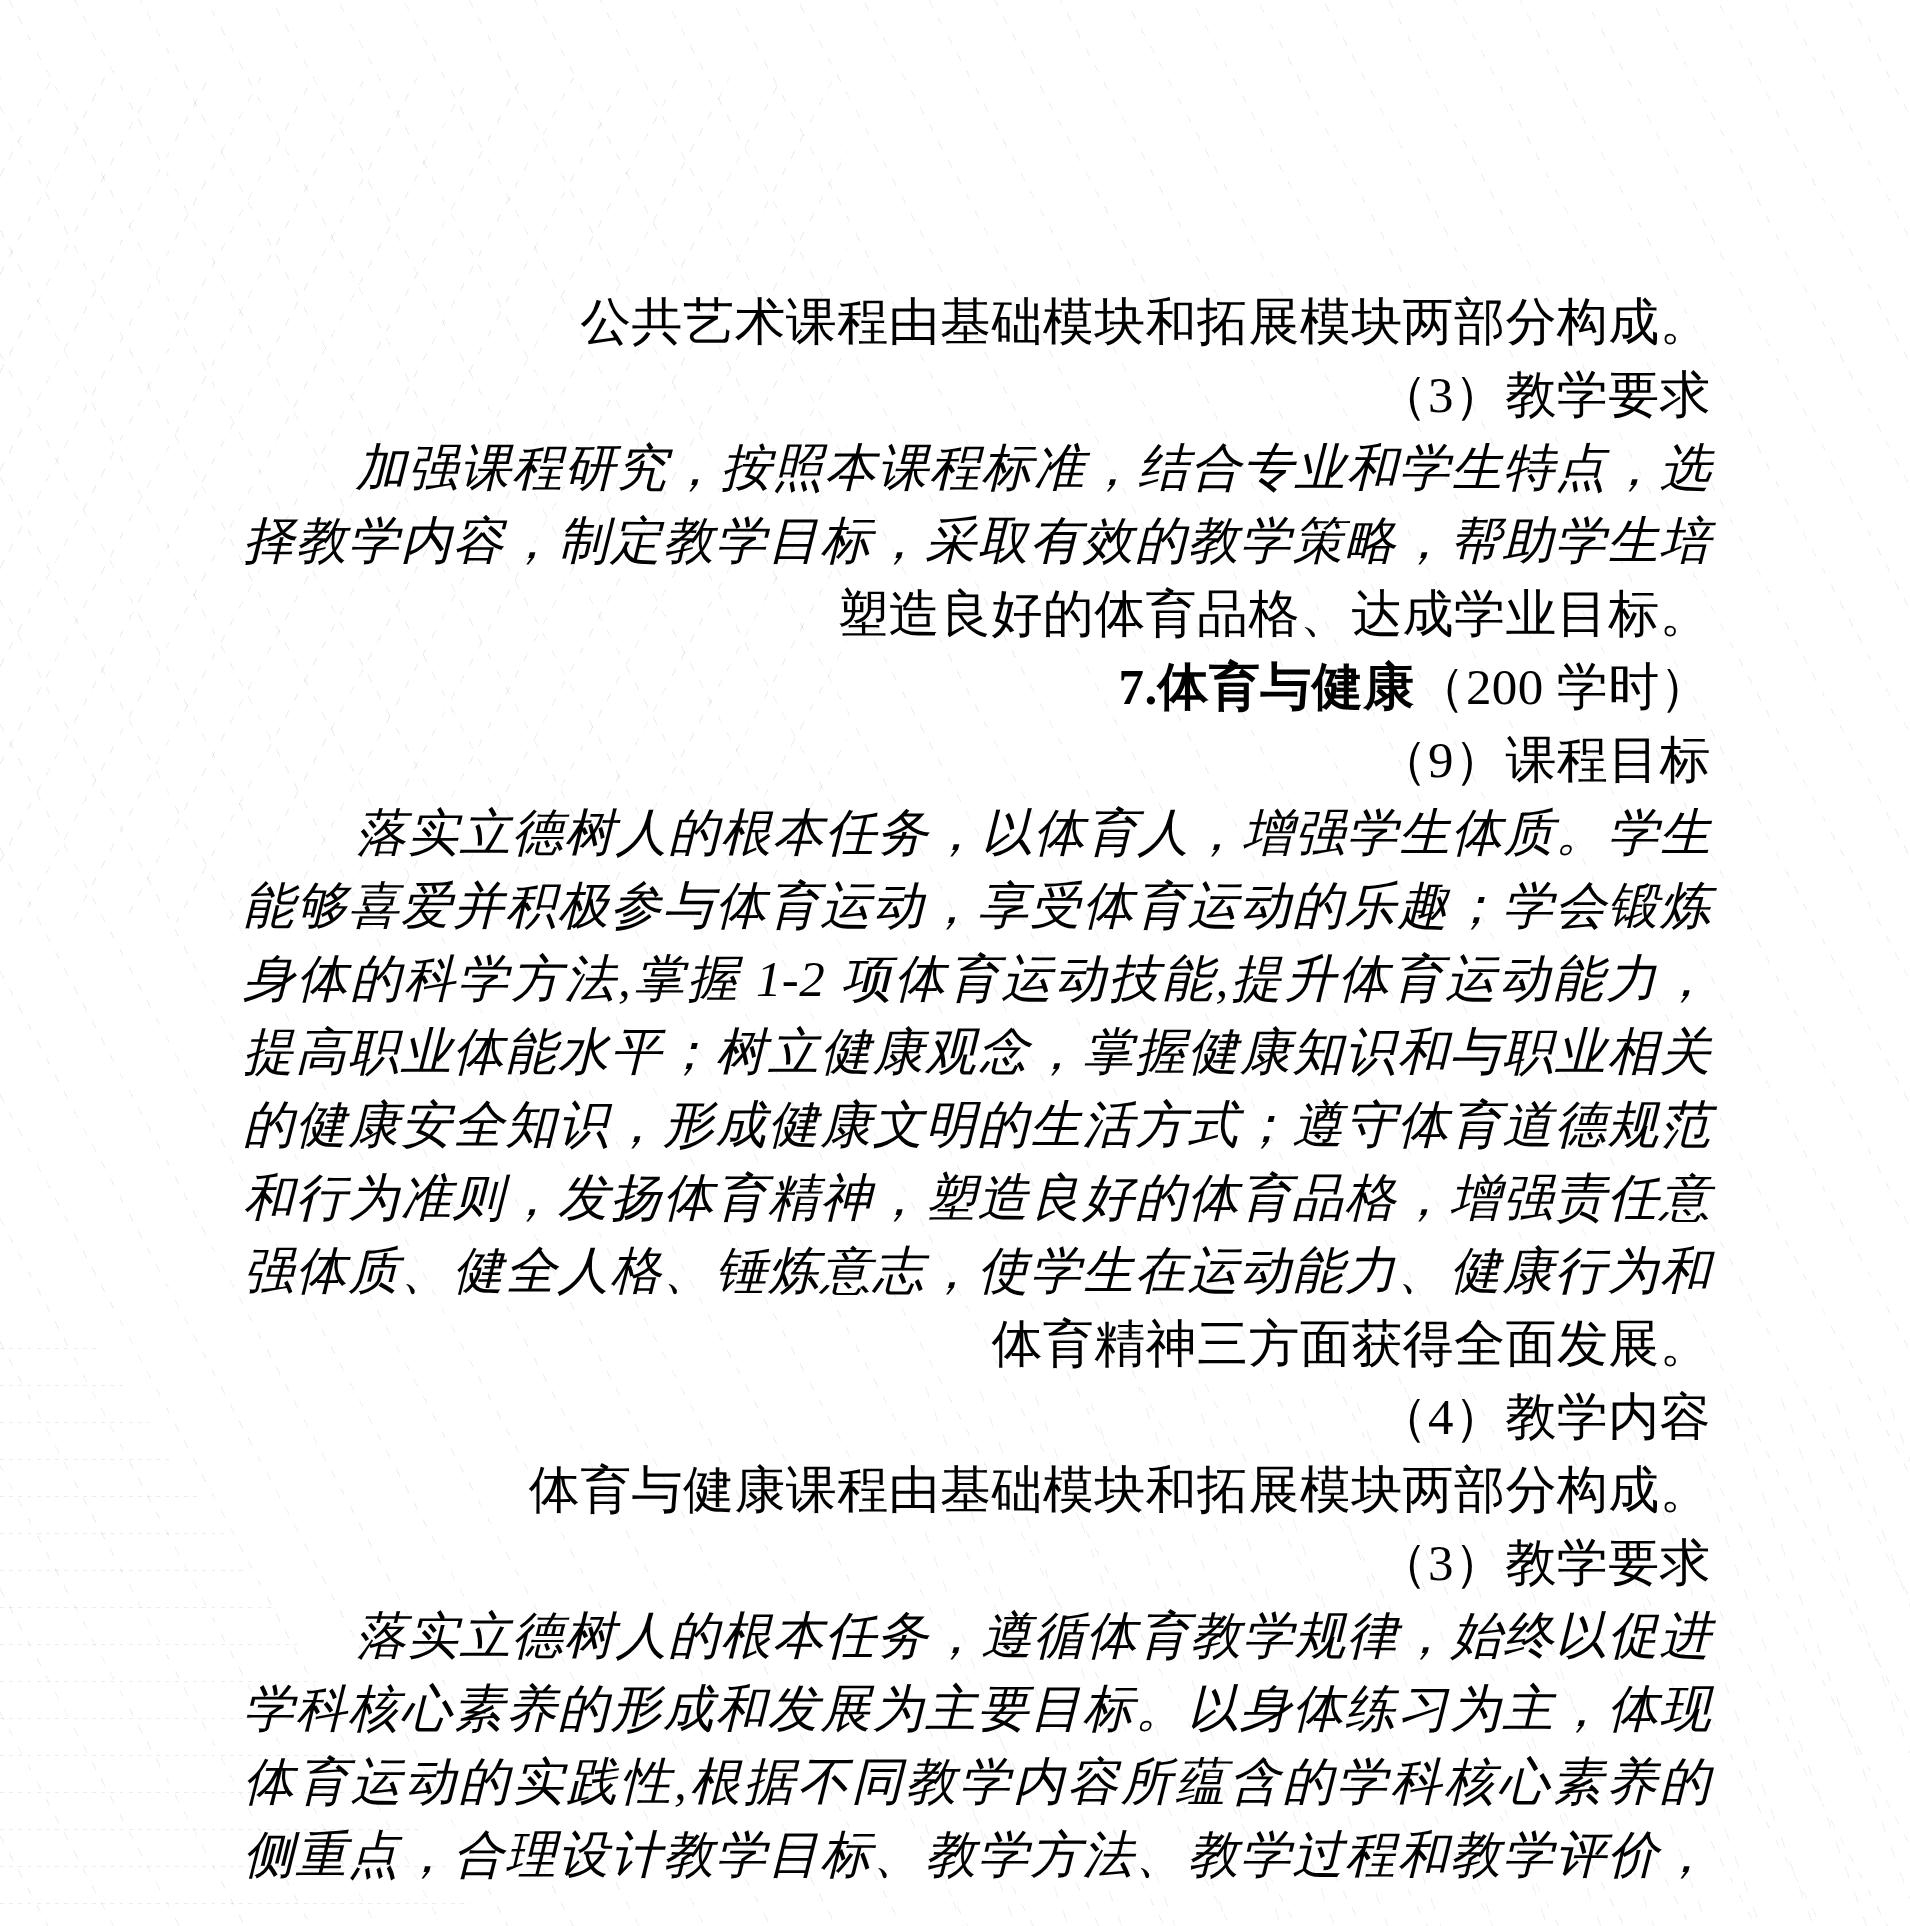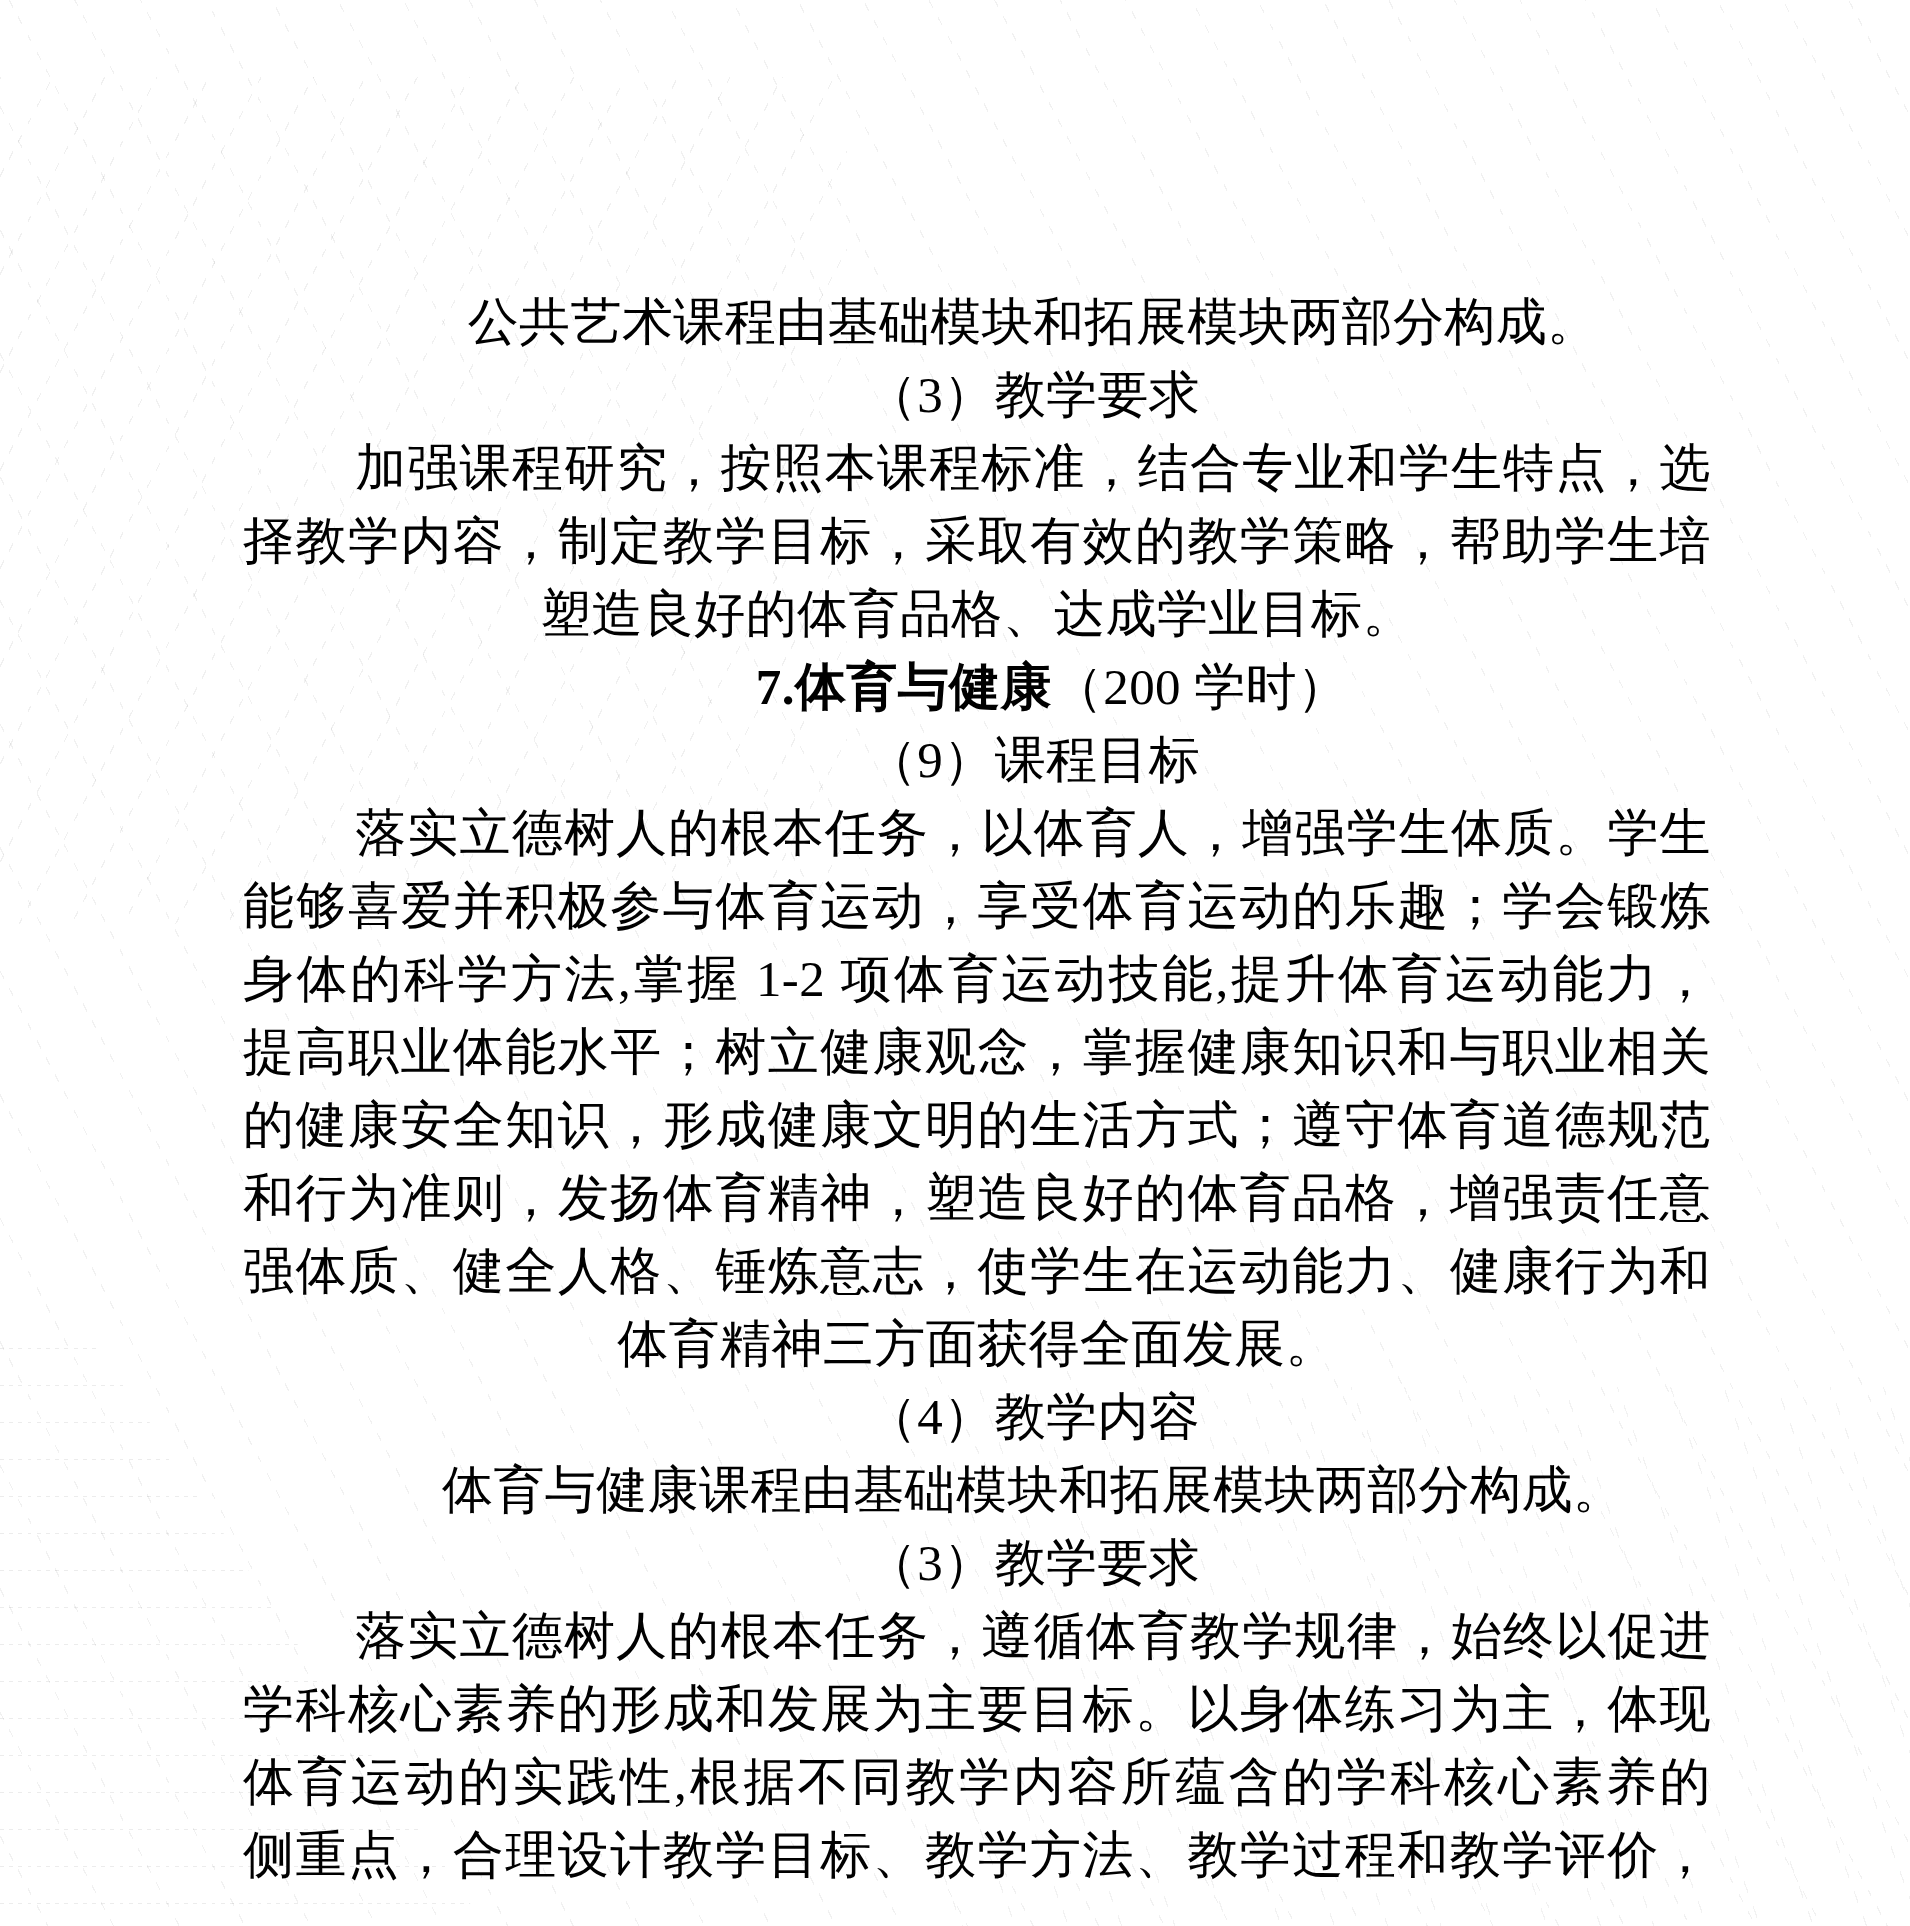--- a/index.html
+++ b/index.html
@@ -52,26 +52,27 @@
     position: absolute;
     left: 243px;
     top: 286px;
     width: 1468px;
     font-size: 51px;
     line-height: 73px;
     letter-spacing: 0.4px;
   }
   .line {
     min-height: 73px;
-    text-align: center;
+    text-align: right;
     white-space: pre-wrap;
   }
   .line.full {
     text-align: justify;
     text-align-last: justify;
+    font-style: italic;
   }
   .line.indent {
     text-indent: 2.2em;
   }
   .heading .bold {
     font-weight: bold;
     margin-left: 38px;
   }
 </style>
 </head>

